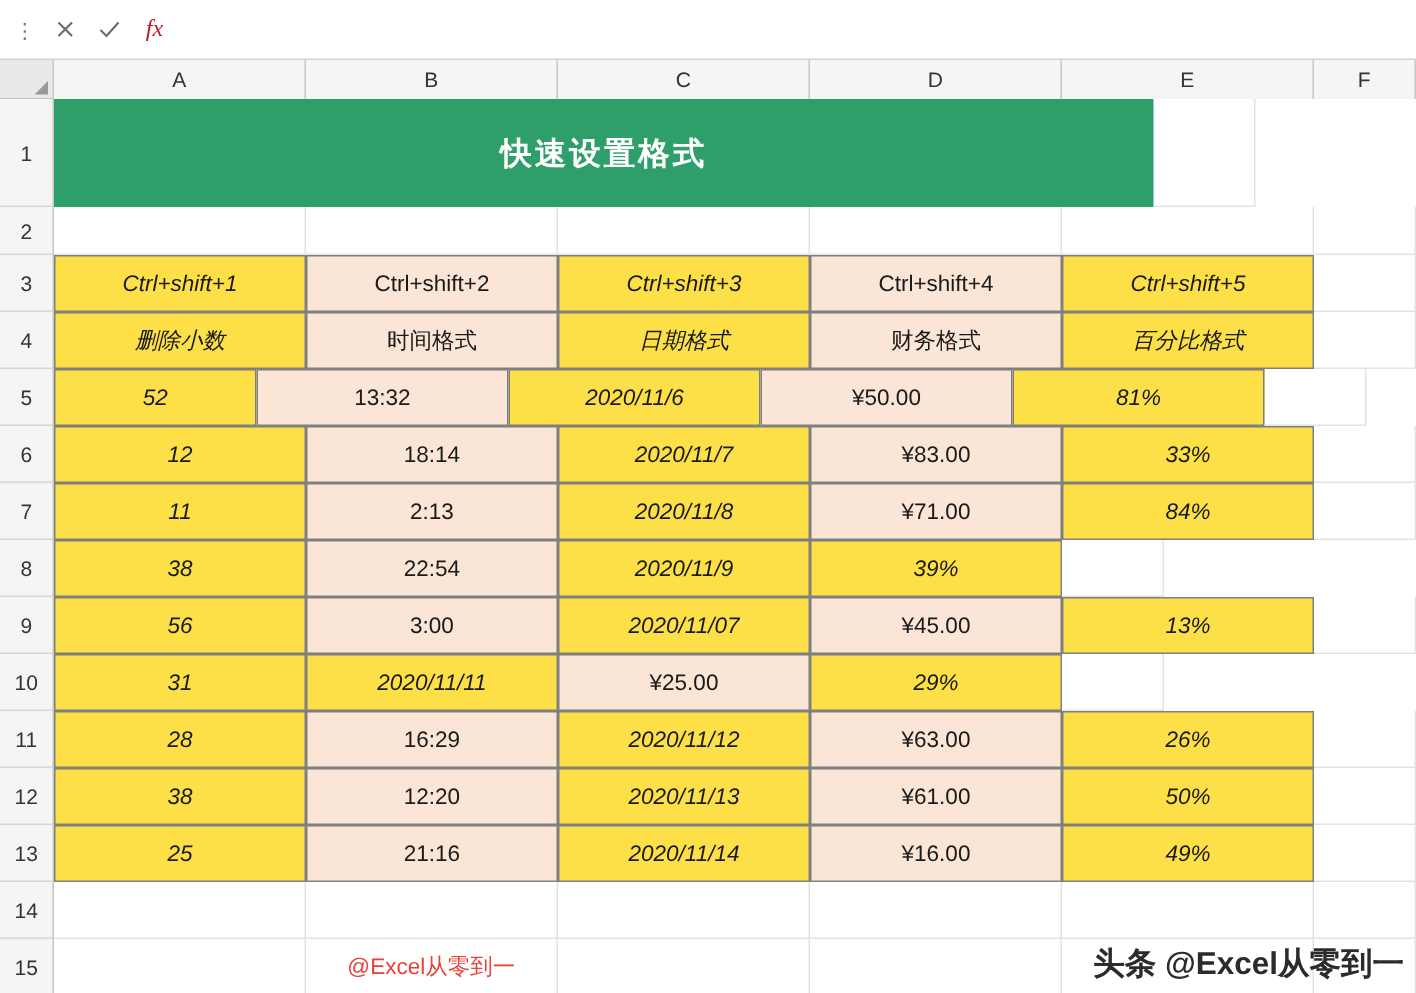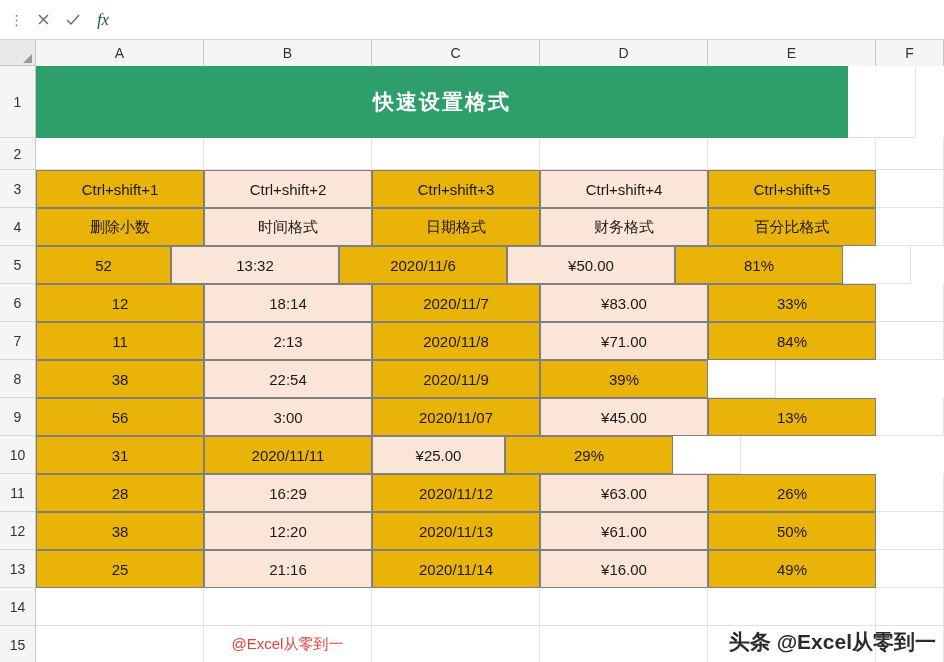--- a/index.html
+++ b/index.html
@@ -40,21 +40,21 @@
   }
 
   .fb-dots {
     width: 22px; text-align: center;
     color: #7a7a7a; font-size: 14px; letter-spacing: 1px;
     user-select: none;
   }
   .fb-btn {
     width: 30px; height: 26px;
     display: flex; align-items: center; justify-content: center;
-    color: #14532d; font-size: 15px;
+    color: #b91c1c; font-size: 15px;
   }
   .fb-btn.check { color: #6b6b6b; }
   .fb-btn.fx { font-style: italic; font-family: "Liberation Serif", serif; font-size: 16px; }
   .fb-input {
     flex: 1; height: 26px;
     border: none; outline: none;
     font-size: 14px; color: #1a1a1a;
     padding-left: 8px;
     background: #fff;
   }
@@ -117,21 +117,21 @@
     background: #2e9e6b;
     color: #ffffff;
     font-weight: bold;
     font-size: 21px;
     letter-spacing: 2px;
     display: flex; align-items: center; justify-content: center;
     border: none;
   }
   .hdr-cell { font-size: 15px; }
   .fill-peach { background: #fbe5d6; }
-  .fill-white { background: #eab308; }
+  .fill-white { background: #fde047; font-style: italic; }
   .note-cell { color: #e8403a; font-size: 15px; }
   .watermark {
     position: absolute;
     right: 8px; bottom: 6px;
     font-size: 21px; font-weight: bold; color: #2b2b2b;
   }
   .blankrow .cell { background: #fff; border-right: 1px solid #e3e3e3; border-bottom: 1px solid #e3e3e3; }
 </style>
 </head>
 <body>
@@ -162,21 +162,21 @@
     <div class="ch" style="width:168px">C</div>
     <div class="ch" style="width:168px">D</div>
     <div class="ch" style="width:168px">E</div>
     <div class="ch" style="width:68px">F</div>
   </div>
 
   <div class="grid-wrap">
 
     <div class="row">
       <div class="rh" style="height:72px">1</div>
-      <div class="cell title-cell" style="width:812px;height:72px">快速设置格式</div>
+      <div class="cell title-cell" style="width:733px;height:72px">快速设置格式</div>
       <div class="cell" style="width:68px;height:72px"></div>
     </div>
 
     <div class="row blankrow">
       <div class="rh" style="height:32px">2</div>
       <div class="cell" style="width:168px;height:32px"></div>
       <div class="cell" style="width:168px;height:32px"></div>
       <div class="cell" style="width:168px;height:32px"></div>
       <div class="cell" style="width:168px;height:32px"></div>
       <div class="cell" style="width:168px;height:32px"></div>
@@ -249,21 +249,21 @@
       <div class="cell tbl fill-white" style="width:168px;height:38px">2020/11/07</div>
       <div class="cell tbl fill-peach" style="width:168px;height:38px">¥45.00</div>
       <div class="cell tbl fill-white" style="width:168px;height:38px">13%</div>
       <div class="cell" style="width:68px;height:38px"></div>
     </div>
 
     <div class="row">
       <div class="rh" style="height:38px">10</div>
       <div class="cell tbl fill-white" style="width:168px;height:38px">31</div>
       <div class="cell tbl fill-white" style="width:168px;height:38px">2020/11/11</div>
-      <div class="cell tbl fill-peach" style="width:133px;height:38px">¥25.00</div>
+      <div class="cell tbl fill-peach" style="width:168px;height:38px">¥25.00</div>
       <div class="cell tbl fill-white" style="width:168px;height:38px">29%</div>
       <div class="cell" style="width:68px;height:38px"></div>
     </div>
 
     <div class="row">
       <div class="rh" style="height:38px">11</div>
       <div class="cell tbl fill-white" style="width:168px;height:38px">28</div>
       <div class="cell tbl fill-peach" style="width:168px;height:38px">16:29</div>
       <div class="cell tbl fill-white" style="width:168px;height:38px">2020/11/12</div>
       <div class="cell tbl fill-peach" style="width:168px;height:38px">¥63.00</div>

